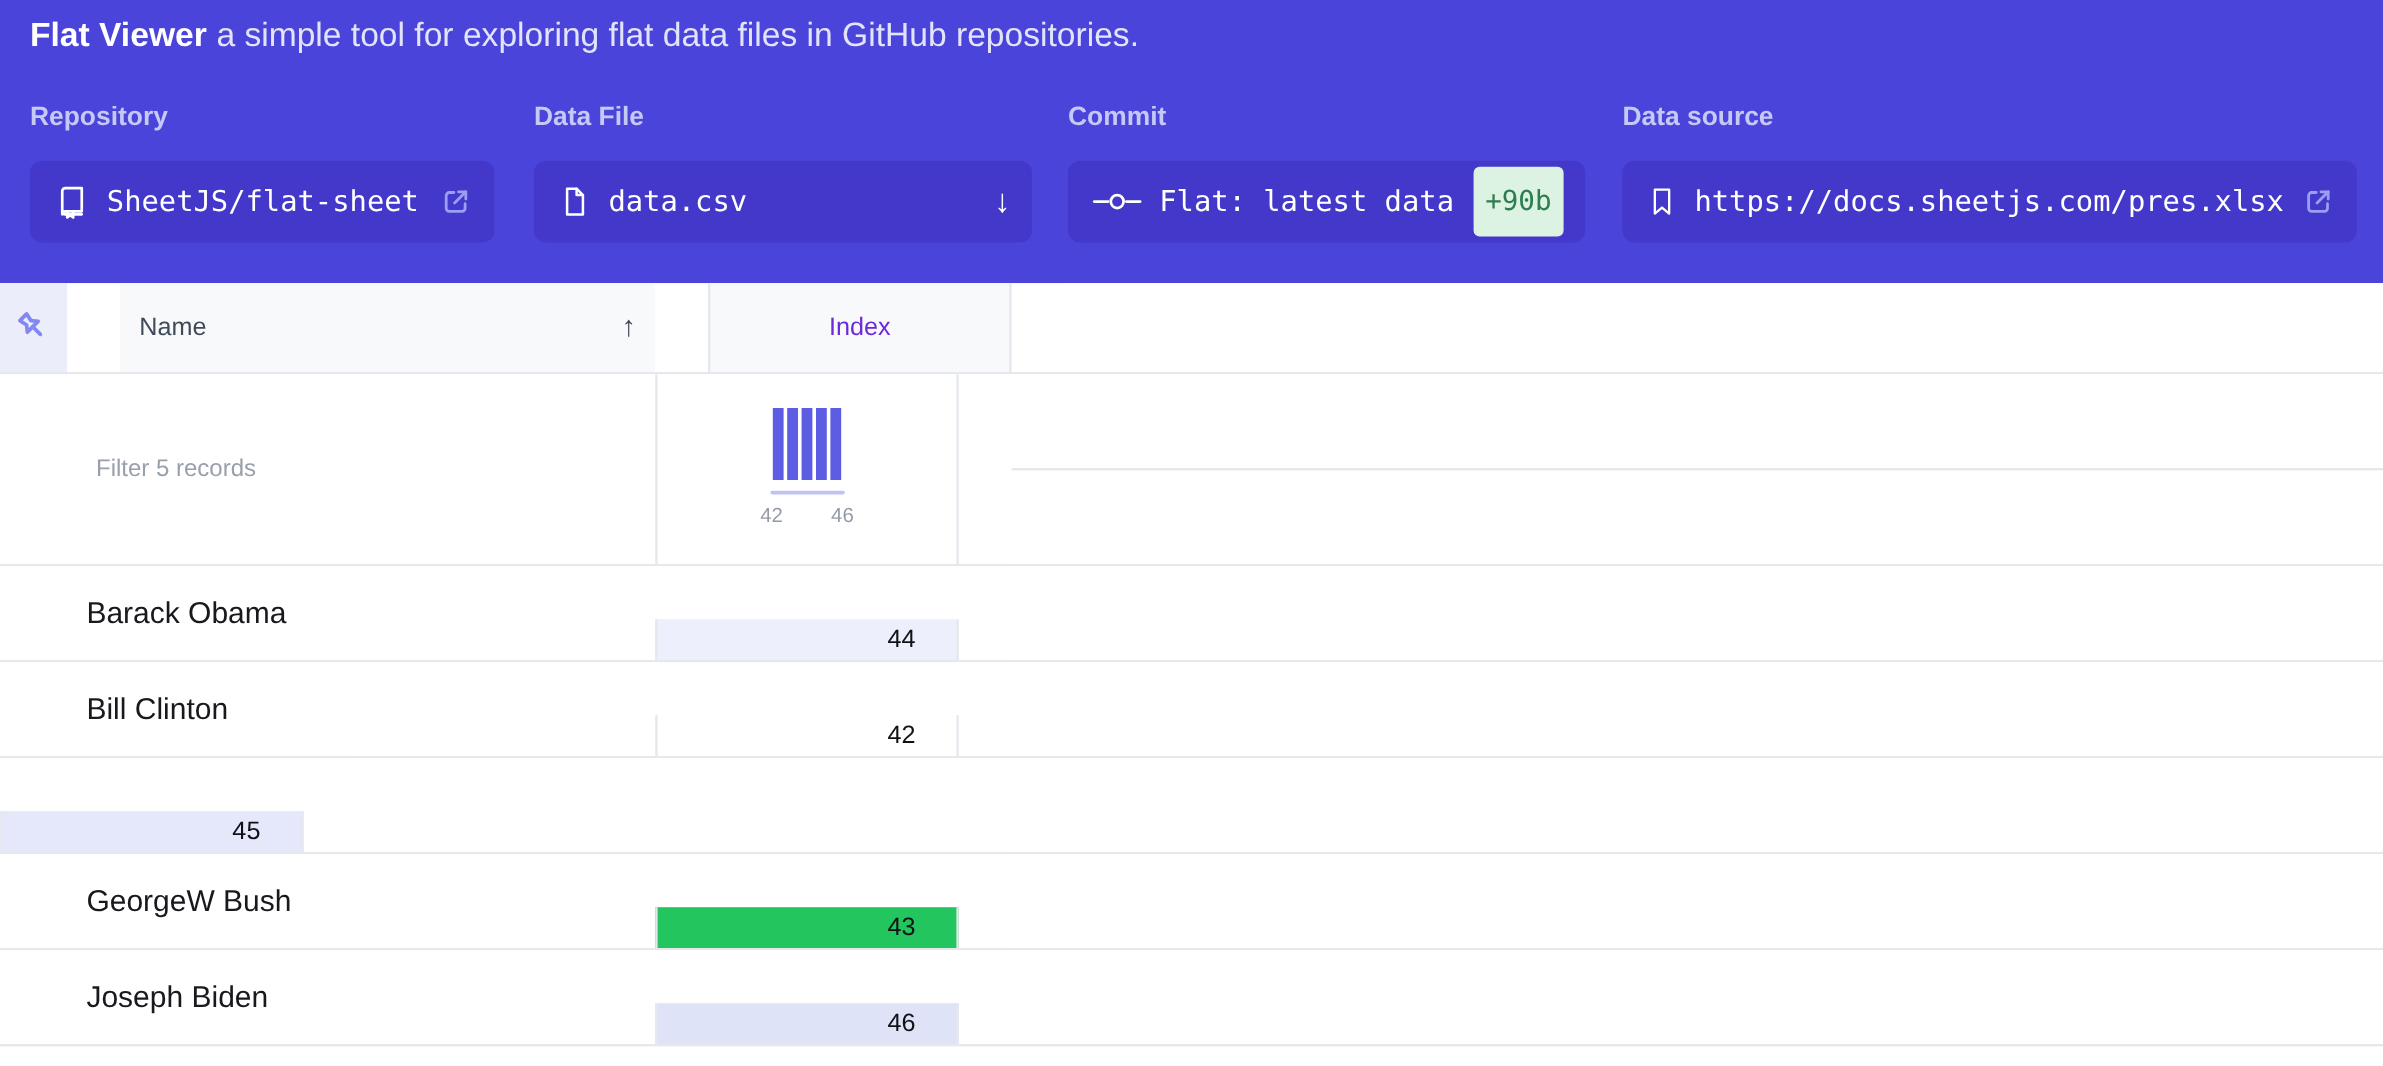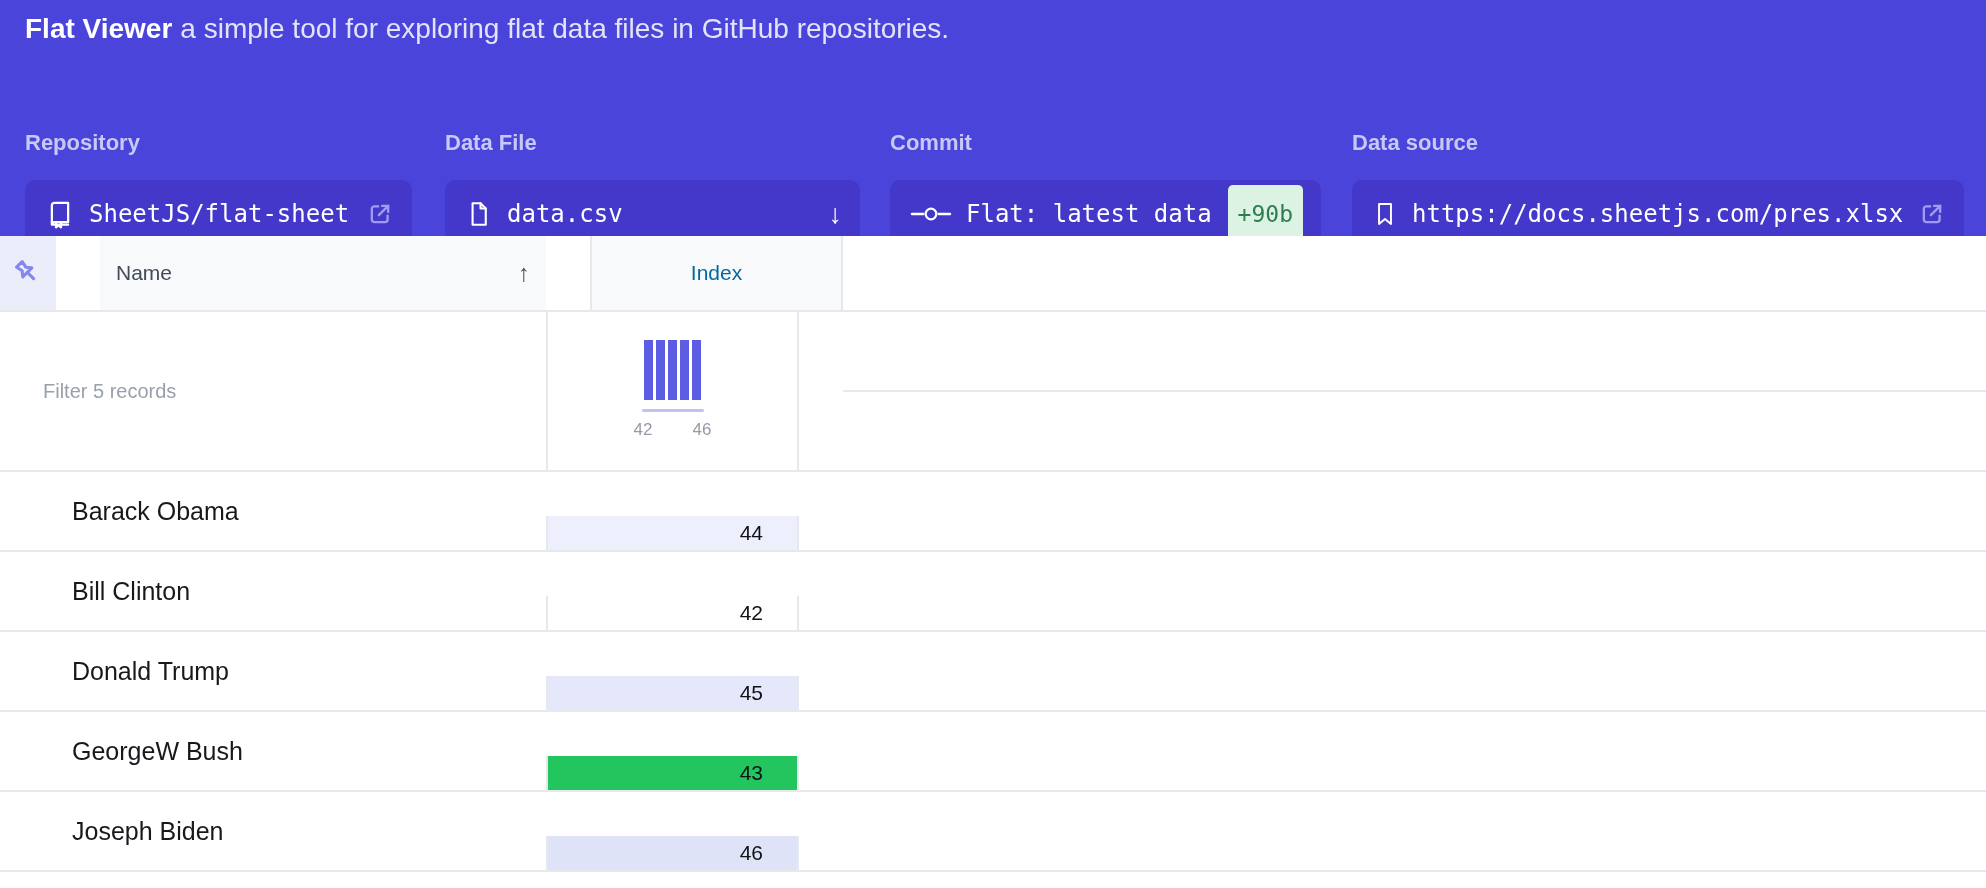--- a/index.html
+++ b/index.html
@@ -5,21 +5,21 @@
   html,body{margin:0;padding:0;}
   body{
     width:1986px;height:888px;position:relative;overflow:hidden;
     background:#ffffff;font-family:"Liberation Sans",sans-serif;
     -webkit-font-smoothing:antialiased;
   }
   
   .app-header{position:absolute;left:0;top:0;width:1986px;height:236px;background:var(--header_bg,#4b44da);}
   .title-line{position:absolute;left:25px;top:13px;font-size:28px;color:#e2e4fb;white-space:nowrap;}
   .title-line .app-title{font-weight:700;color:#ffffff;margin-right:8px;}
-  .control{position:absolute;top:84px;margin-top:46px;}
+  .control{position:absolute;top:84px;}
   .control-label{font-size:22px;font-weight:600;color:var(--label_text,#c6c9f5);height:26px;line-height:26px;margin-bottom:24px;}
   .widget{
     height:68px;background:var(--widget_bg,#4338c9);border-radius:10px;
     display:flex;align-items:center;gap:14px;padding:0 18px 0 20px;box-sizing:border-box;
     color:#ffffff;font-family:"DejaVu Sans Mono","Liberation Mono",monospace;font-size:24px;white-space:nowrap;
   }
   .widget svg{flex:0 0 auto;}
   .trail{margin-left:auto;display:flex;align-items:center;}
   .dropdown-arrow{font-size:27px;color:#ffffff;font-family:"Liberation Sans",sans-serif;}
   .badge{
@@ -36,25 +36,25 @@
   .name-head-cell{
     width:446px;background:#f8f9fb;display:flex;align-items:center;justify-content:space-between;
     padding:0 16px;box-sizing:border-box;font-size:21px;font-weight:500;color:#414a59;
   }
   .sort-arrow{font-size:24px;color:#414a59;}
   .index-cell{
     width:253px;border-left:2px solid #e7e8ed;border-right:2px solid #e7e8ed;box-sizing:border-box;
   }
   .header-row .index-cell{
     background:#f8f9fb;display:flex;align-items:center;justify-content:center;
-    font-size:21px;font-weight:500;color:#0369a1;
+    font-size:21px;font-weight:500;color:#6d28d9;
   }
   .rest-cell{flex:1;background:#fff;}
   .filter-row .rest-cell .half{height:78px;border-bottom:2px solid #e7e8ed;}
-  .name-area{width:502px;display:flex;align-items:center;padding-left:41px;box-sizing:border-box;}
+  .name-area{width:502px;display:flex;align-items:center;padding-left:78px;box-sizing:border-box;}
   .filter-input{
     border:none;outline:none;background:transparent;font-size:20px;color:#30343c;width:390px;
     font-family:"Liberation Sans",sans-serif;
   }
   .filter-input::placeholder{color:#9aa0ab;opacity:1;}
   .hist-cell{display:flex;flex-direction:column;align-items:center;padding-top:28px;}
   .bars{display:flex;align-items:flex-end;gap:3px;height:60px;}
   .bar{width:9px;background:var(--bar,#5c5de2);}
   .hist-underline{width:62px;height:3px;border-radius:2px;background:#bfc3f3;margin-top:9px;}
   .hist-labels{width:78px;display:flex;justify-content:space-between;font-size:17px;color:#949ba7;margin-top:8px;}
@@ -195,21 +195,20 @@
       <div class="rest-cell"></div>
     </div>
 
     <div class="row data-row">
       <div class="name-cell">Bill Clinton</div>
       <div class="index-cell" style="background: rgb(255, 255, 255);">42</div>
       <div class="rest-cell"></div>
     </div>
 
     <div class="row data-row">
-      <div class="name-cell">Donald Trump</div>
       <div class="index-cell" style="background: rgb(228, 232, 250);">45</div>
       <div class="rest-cell"></div>
     </div>
 
     <div class="row data-row">
       <div class="name-cell">GeorgeW Bush</div>
       <div class="index-cell" style="background: #22c55e;">43</div>
       <div class="rest-cell"></div>
     </div>
 

